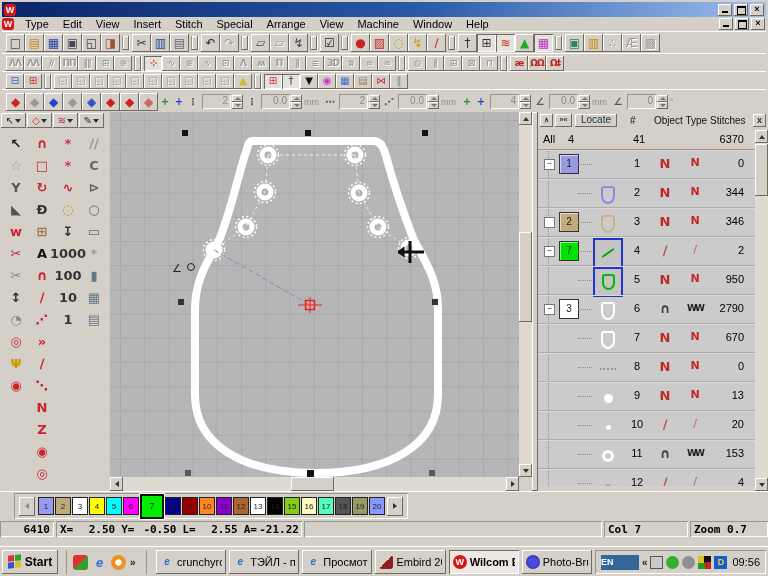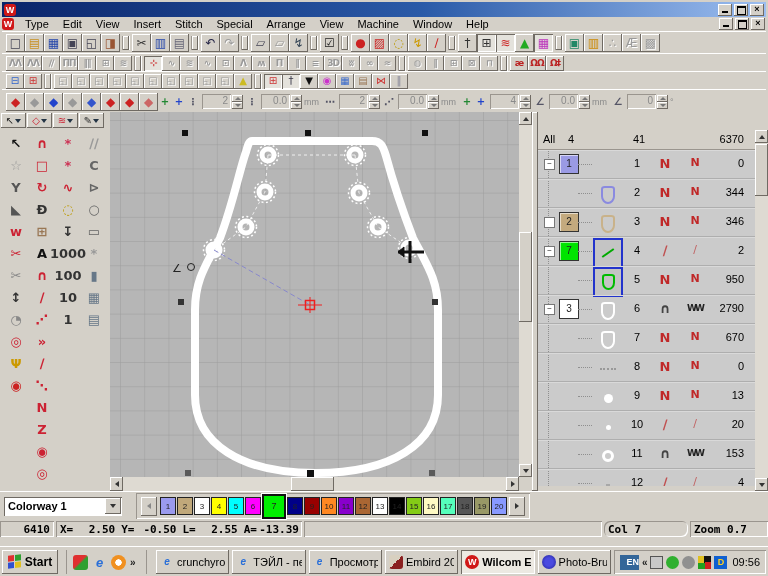--- a/index.html
+++ b/index.html
@@ -119,21 +119,21 @@
     display:flex;align-items:center;justify-content:center;flex:0 0 auto;}
   .sw[data-sel]{width:20px;height:21px;border:2px solid #111;box-shadow:0 0 0 1px #fff;font-size:9px;}
   
   #statusbar{position:absolute;left:0;top:519px;width:768px;height:19px;display:flex;gap:2px;padding-top:2px;
     font-family:"DejaVu Sans Mono",monospace;font-weight:bold;font-size:11px;}
   .seg{height:16px;box-shadow:inset 1px 1px 0 #9a958e,inset -1px -1px 0 #fff;display:flex;align-items:center;padding:0 4px;white-space:pre;}
   #seg-count{width:46px;justify-content:flex-end;}
   #seg-coords{width:238px;}
   #seg-mode{width:140px;}
   #seg-fill{flex:1;}
-  #seg-col{width:76px;border-radius:6px;}
+  #seg-col{width:76px;}
   #seg-zoom{width:70px;}
   .seg .v{display:inline-block;min-width:42px;text-align:right;margin-right:6px;}
   
   #taskbar{position:absolute;left:0;top:546px;width:768px;height:30px;background:#d4d0c8;border-top:1px solid #fff;display:flex;align-items:center;}
   #startbtn{margin-left:2px;width:56px;height:24px;display:flex;align-items:center;justify-content:center;gap:3px;font-weight:bold;font-size:12px;}
   .flag{width:14px;height:14px;display:grid;grid-template-columns:6px 6px;grid-template-rows:6px 6px;gap:1px;transform:skewY(-6deg);}
   .flag i{display:block;}
   #quick{display:flex;align-items:center;gap:4px;margin:0 6px 0 8px;border-left:1px solid #9a958e;border-right:1px solid #9a958e;padding:0 6px;height:24px;}
   .qi{width:15px;height:15px;border-radius:3px;}
   .qi[data-kind="media"]{background:linear-gradient(135deg,#e03030 45%,#30a030 55%);}
@@ -148,21 +148,21 @@
   .task[data-active] .tl{font-weight:bold;}
   .tico{width:14px;height:14px;flex:0 0 auto;border-radius:3px;font-size:10px;line-height:14px;text-align:center;font-weight:bold;}
   .tico[data-kind="ie"]{color:#2a6fd8;font-style:italic;}
   .tico[data-kind="ie"]::before{content:"e";}
   .tico[data-kind="embird"]{background:linear-gradient(135deg,#d8d0c0 50%,#8a2020 50%);}
   .tico[data-kind="wilcom"]{background:#d01818;border-radius:50%;color:#fff;font-size:9px;}
   .tico[data-kind="wilcom"]::before{content:"W";}
   .tico[data-kind="photobrush"]{background:radial-gradient(circle,#4a4ae0 40%,#202090 100%);border-radius:50%;}
   #tray{height:24px;margin-right:2px;box-shadow:inset 1px 1px 0 #9a958e,inset -1px -1px 0 #fff;
     display:flex;align-items:center;gap:3px;padding:0 6px;}
-  #lang{width:19px;height:15px;background:#336699;color:#fff;font-size:9px;font-weight:bold;text-align:right;line-height:15px;}
+  #lang{width:38px;height:15px;background:#336699;color:#fff;font-size:9px;font-weight:bold;text-align:left;line-height:15px;}
   #trChev{font-size:10px;font-weight:bold;color:#222;}
   .tri{width:13px;height:13px;}
   .tri[data-kind="display"]{background:#c8c8c8;border:1px solid #555;box-sizing:border-box;}
   .tri[data-kind="green"]{background:#30b030;border-radius:50%;}
   .tri[data-kind="gray"]{background:#909090;border-radius:50%;}
   .tri[data-kind="colors"]{background:conic-gradient(#111 0 25%,#d02020 0 50%,#20a020 0 75%,#e0c020 0);}
   .tri[data-kind="dict"]{background:#1060d0;color:#ffd020;font-size:9px;font-weight:bold;line-height:13px;text-align:center;}
   .tri[data-kind="dict"]::before{content:"D";}
   #clock{font-size:11px;padding-left:2px;}
 </style>
@@ -935,20 +935,29 @@
         <span class="sbtn out" style="left:396px;top:0;height:14px;">
             <i class="tri-rt"></i>
           </span>
       </div>
       <div id="cv-corner"></div>
     </div>
 
     <div id="divider" class="out"></div>
 
     <div id="rpanel">
+      <div id="rp-head">
+        <span class="hb out" style="left:2px;width:13px;">∧</span>
+        <span class="hb out" style="left:17px;width:17px;">»«</span>
+        <span class="hb out" style="left:37px;width:42px;font-size:10px;font-weight:normal;">Locate</span>
+        <span class="lbl" style="left:92px;">#</span>
+        <span class="lbl" style="left:116px;">Object Type</span>
+        <span class="lbl" style="left:172px;">Stitches</span>
+        <span class="hb out" style="left:215px;width:13px;font-size:9px;">x</span>
+      </div>
       <div id="rp-summary">
         <span style="left:5px;">All</span>
         <span style="left:30px;">4</span>
         <span style="left:88px;width:26px;text-align:center;">41</span>
         <span style="left:164px;width:42px;text-align:right;">6370</span>
       </div>
       <div id="rows">
         <div class="rail-v"></div>
 
           <div class="orow">
@@ -1104,26 +1113,20 @@
             <i class="tri-up"></i>
           </span>
         <div class="thumbbar out" style="position:absolute;left:0;top:14px;width:13px;height:52px;"></div>
         <span class="sbtn out" style="left:0;top:348px;">
             <i class="tri-dn"></i>
           </span>
       </div>
     </div>
 
     <div id="colorbar">
-      <div id="combo">
-        <span class="cv">Colorway 1</span>
-        <span class="cbtn out">
-            <i class="tri-dn"></i>
-          </span>
-      </div>
       <div id="palstrip" class="sunk">
         <span class="palarr out">
             <i class="tri-lf" style="border-right-color:#888;"></i>
           </span>
         <div style="display:flex;align-items:center;">
 
         <span class="sw" style="background: rgb(154, 154, 238);">
               <i style="font-style:normal;">1</i>
             </span>
             <span class="sw" style="background: rgb(192, 168, 122);">
@@ -1185,21 +1188,21 @@
             </span>
           </div>
         <span class="palarr out">
             <i class="tri-rt"></i>
           </span>
       </div>
     </div>
 
     <div id="statusbar">
       <span id="seg-count" class="seg">6410</span>
-      <span id="seg-coords" class="seg"><span>X=</span><span class="v">2.50</span><span>Y=</span><span class="v">-0.50</span><span>L=</span><span class="v">2.55</span><span>A=</span><span class="v">-13.39</span></span>
+      <span id="seg-coords" class="seg"><span>X=</span><span class="v">2.50</span><span>Y=</span><span class="v">-0.50</span><span>L=</span><span class="v">2.55</span><span>A=</span><span class="v">-21.22</span></span>
       <span id="seg-fill" class="seg"></span>
       <span id="seg-col" class="seg">Col 7</span>
       <span id="seg-zoom" class="seg">Zoom 0.7</span>
     </div>
   </div>
 
   <div id="taskbar">
     <div id="startbtn" class="out">
       <span class="flag">
           <i style="background:#e03030;"></i>

